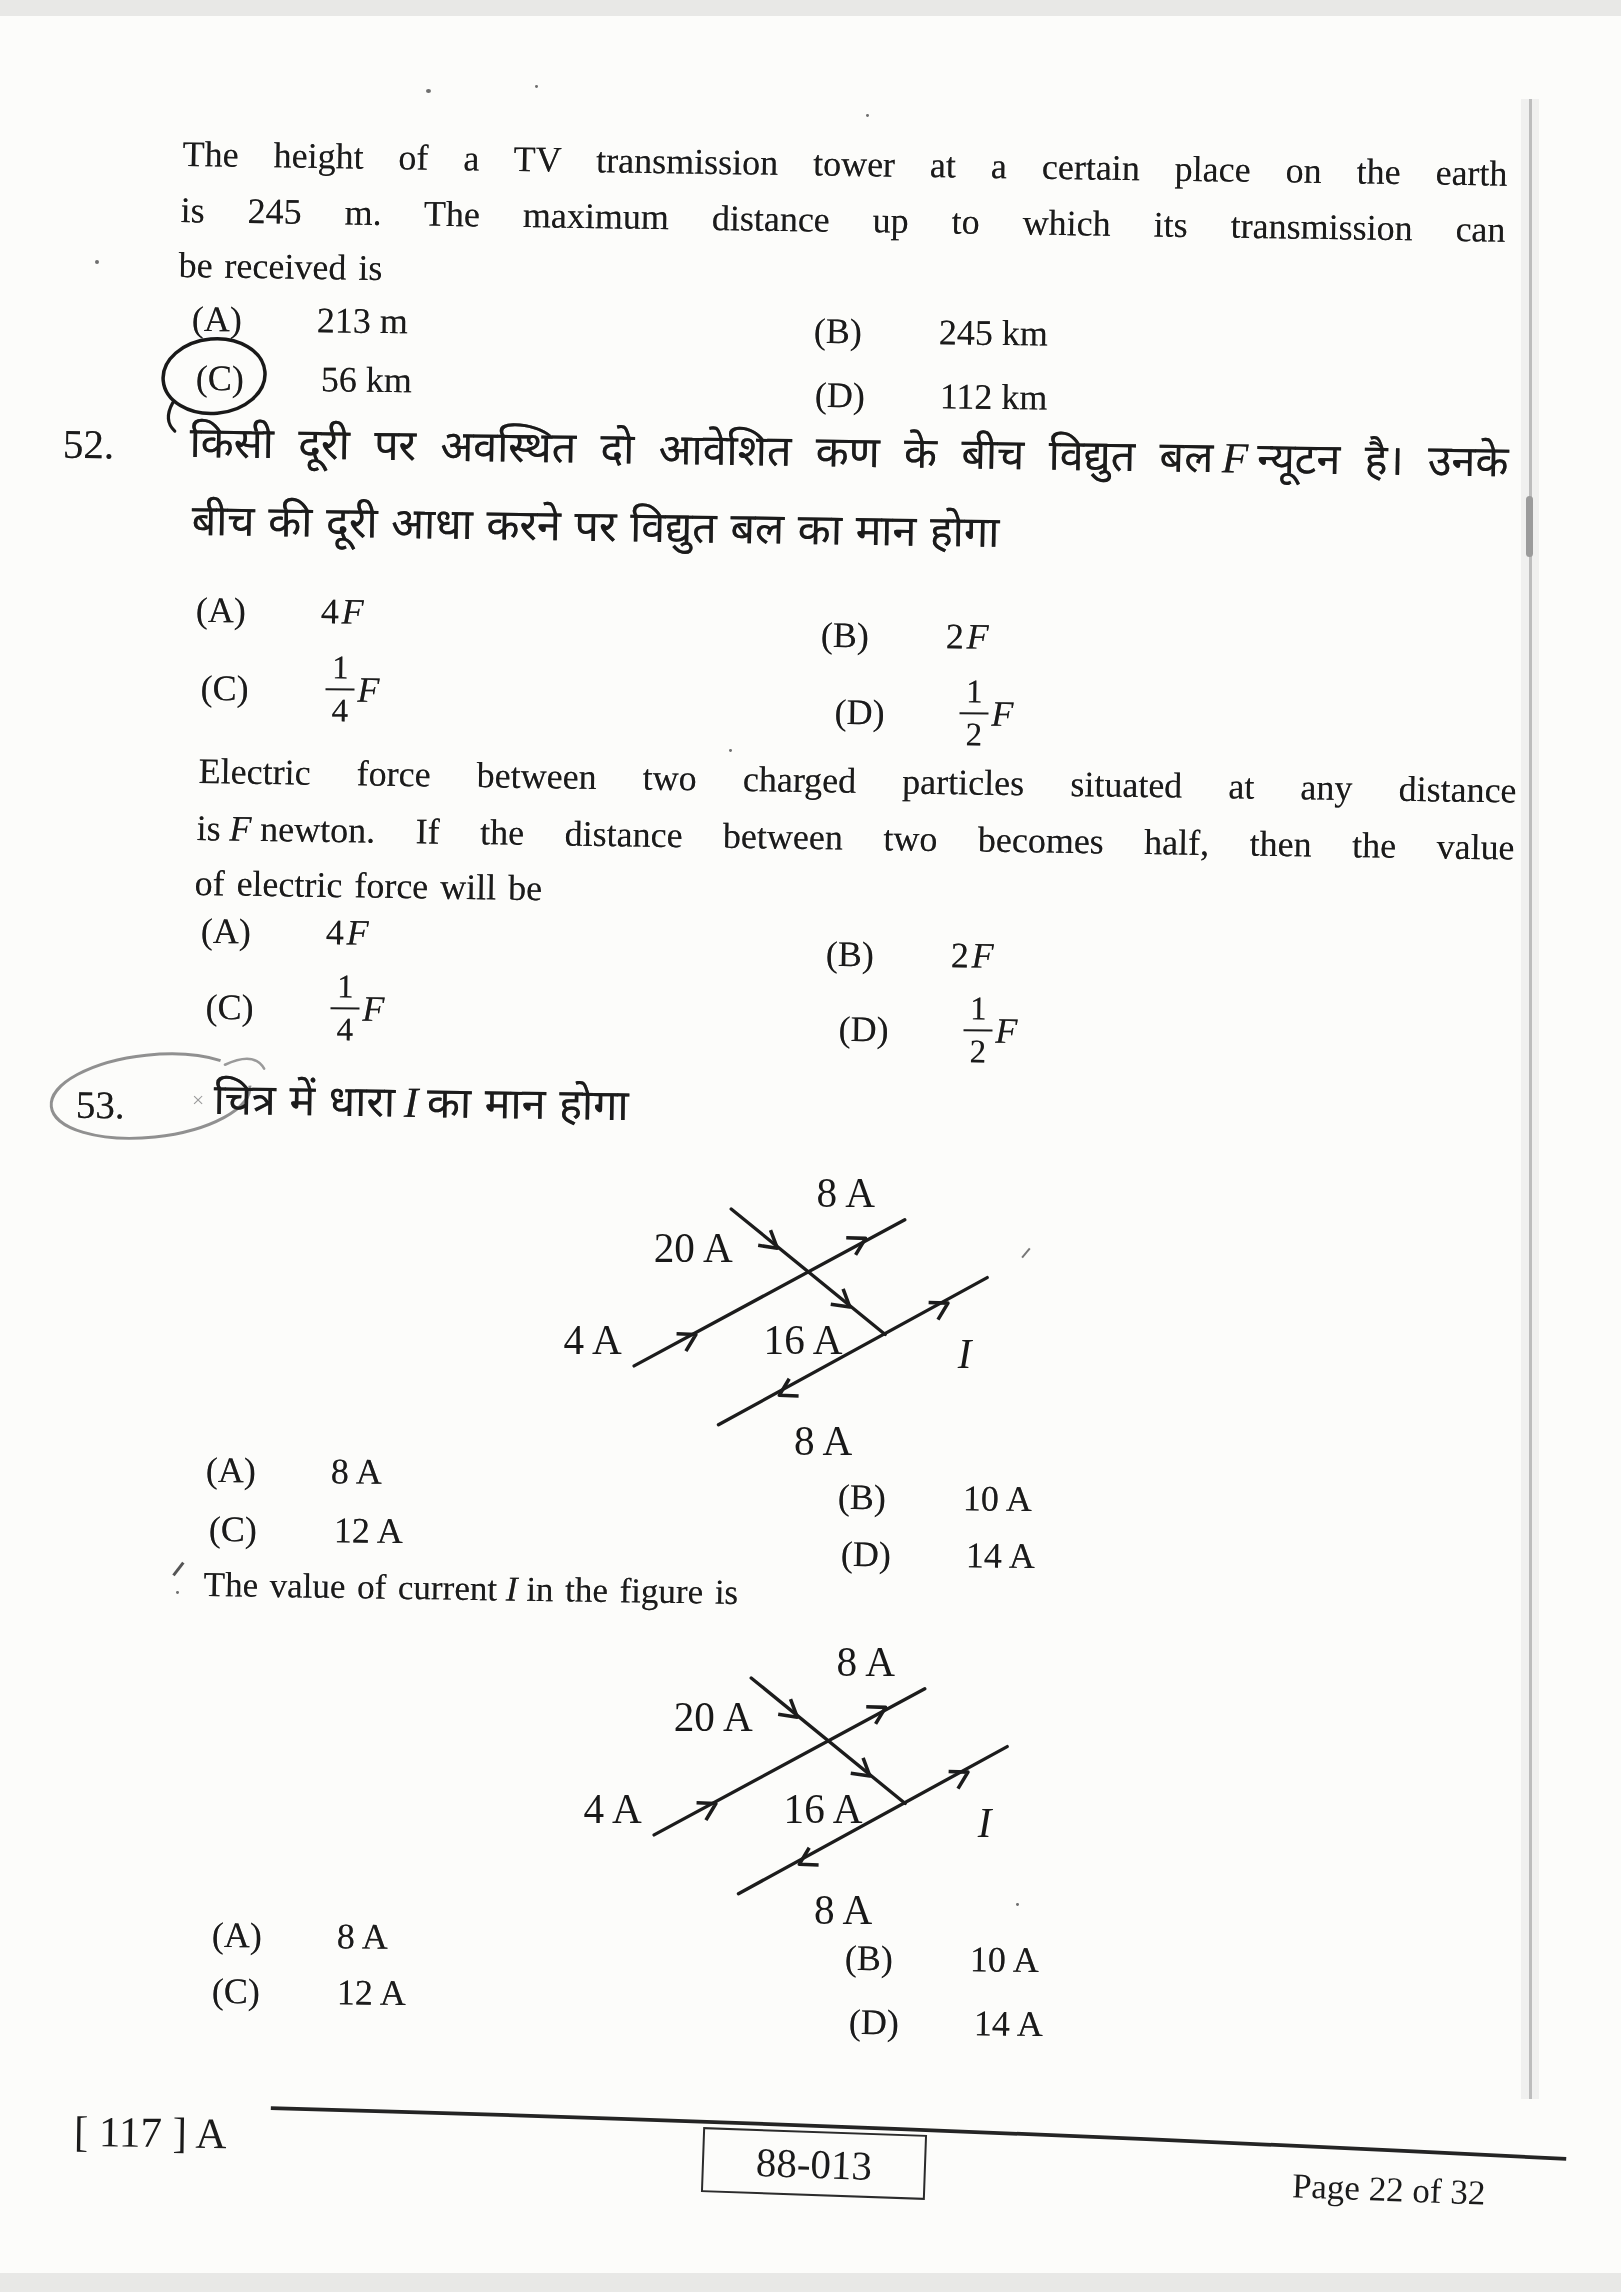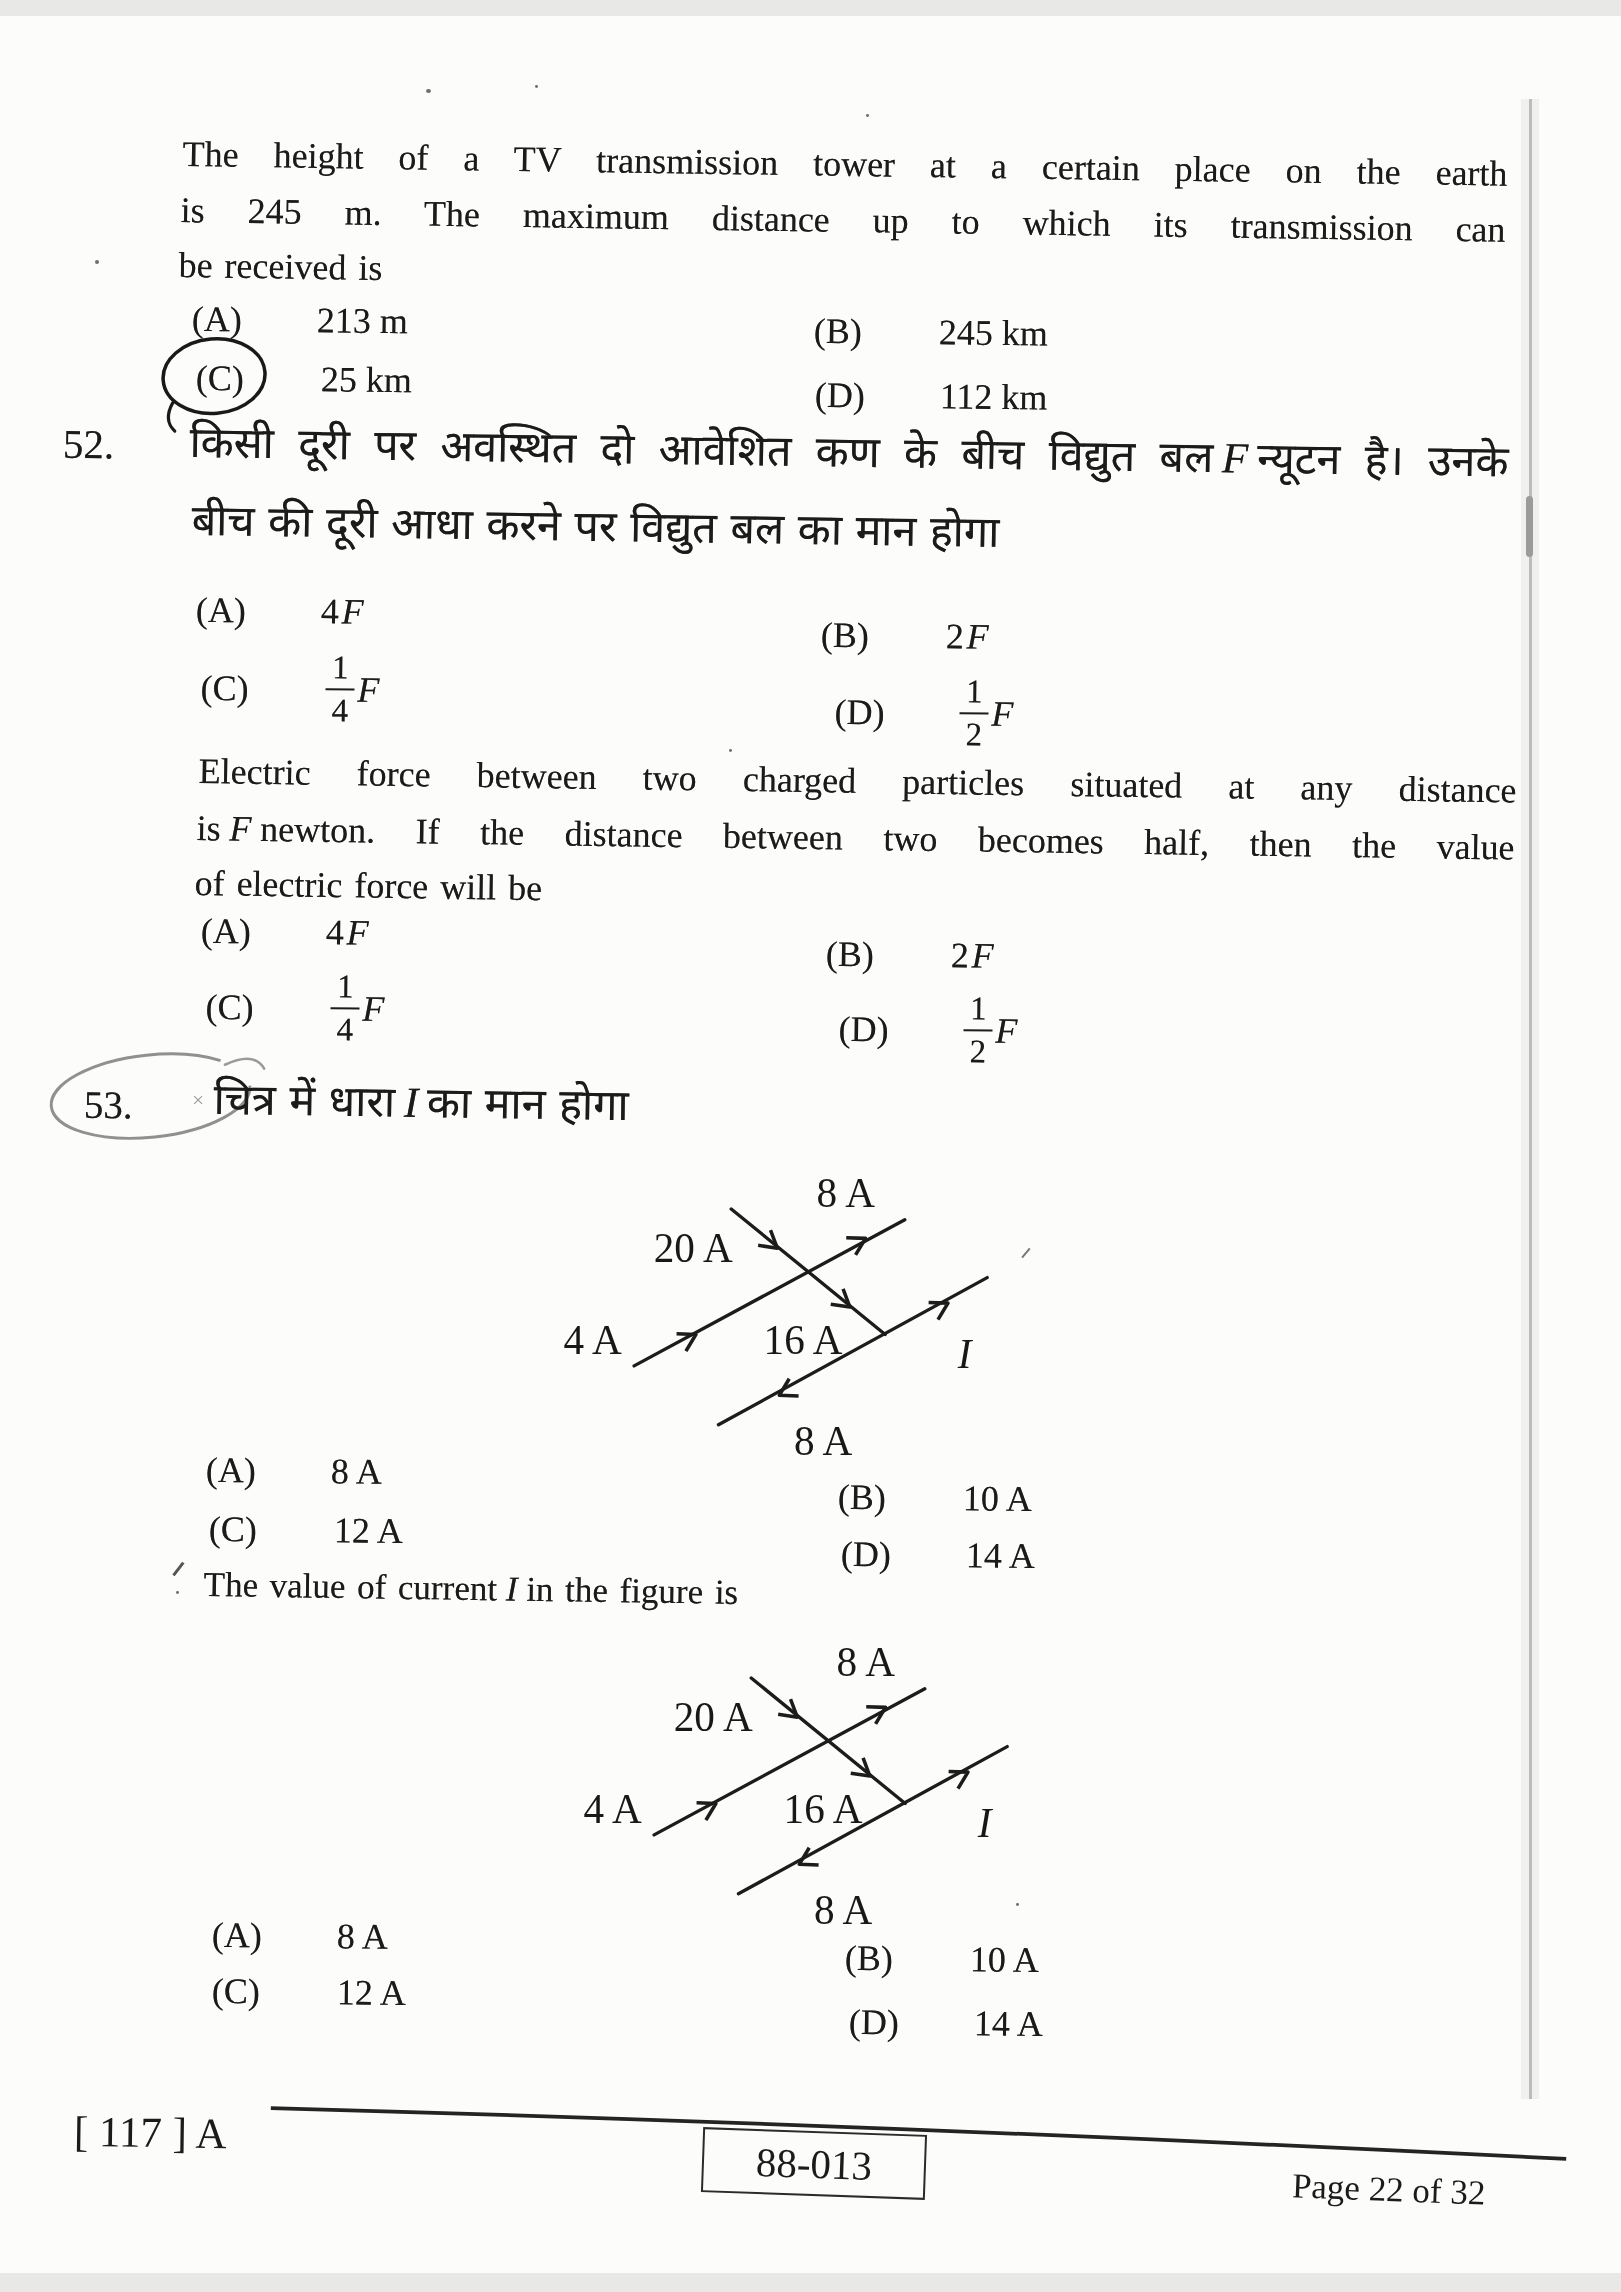--- a/index.html
+++ b/index.html
@@ -45,21 +45,21 @@
   <div class="line just" style="left:181px;top:172px;width:1325px;">is 245 m. The maximum distance up to which its transmission can</div>
   <div class="line" style="left:179px;top:227px;">be received is</div>
 
   <div class="opt" style="left:192px;top:282px;">
     <span class="lbl">(A)</span><span>213 m</span>
   </div>
   <div class="opt" style="left:814px;top:294px;">
     <span class="lbl">(B)</span><span>245 km</span>
   </div>
   <div class="opt" style="left:196px;top:341px;">
-    <span class="lbl">(C)</span><span>25 km</span>
+    <span class="lbl">(C)</span><span>56 km</span>
   </div>
   <div class="opt" style="left:815px;top:358px;">
     <span class="lbl">(D)</span><span>112 km</span>
   </div>
 
   <svg class="abs" style="left:157px;top:314px;" width="120" height="106" viewBox="0 0 122 108">
     <ellipse cx="58" cy="47" rx="52" ry="38" fill="none" stroke="#191919" stroke-width="3.6" transform="rotate(-5 58 47)"></ellipse>
     <path d="M16,74 Q6,92 18,103" fill="none" stroke="#191919" stroke-width="3.2" stroke-linecap="round"></path>
   </svg>
 
@@ -122,21 +122,21 @@
         <span class="bar"></span>
         <span class="den">2</span>
       </span>
       <span class="ivar tight">F</span>
   </div>
 
   <svg class="abs" style="left:39px;top:1029px;" width="231" height="110" viewBox="0 0 236 112">
     <ellipse cx="114" cy="52" rx="102" ry="42" fill="none" stroke="#909090" stroke-width="3" stroke-dasharray="430 80" transform="rotate(-6 114 52)"></ellipse>
     <path d="M190,20 Q220,6 230,24" fill="none" stroke="#9a9a9a" stroke-width="2.6" stroke-linecap="round"></path>
   </svg>
-  <div class="qnum" style="left:84px;top:1066px;font-size:39px;">53.</div>
+  <div class="qnum" style="left:76px;top:1066px;font-size:39px;">53.</div>
   <span class="abs" style="left:192px;top:1072px;font-size:21.6px;color:#9a9a9a;">×</span>
   <div class="line hindi" style="left:214px;top:1057px;">
     <span>चित्र में धारा</span><span class="ivar">I</span><span>का मान होगा</span>
   </div>
 
   <svg class="fig" style="left:534px;top:1140px;" width="466" height="306" viewBox="0 0 475 312">
     <line class="wire" x1="201" y1="54" x2="358" y2="182"></line>
     <line class="wire" x1="102" y1="214" x2="378" y2="65"></line>
     <line class="wire" x1="188" y1="274" x2="462" y2="124"></line>
     <path class="ah" d="M-17,-10 L0,0 L-17,10" transform="translate(248,94) rotate(39)"></path>

